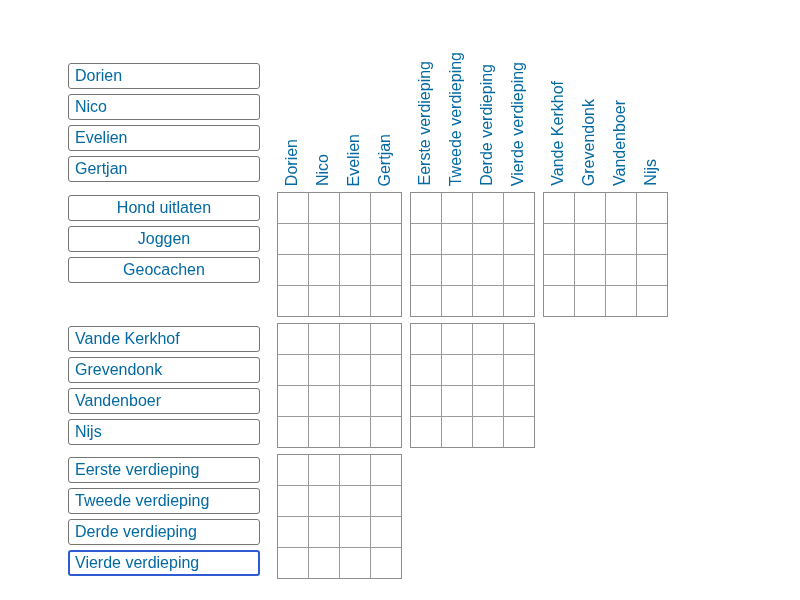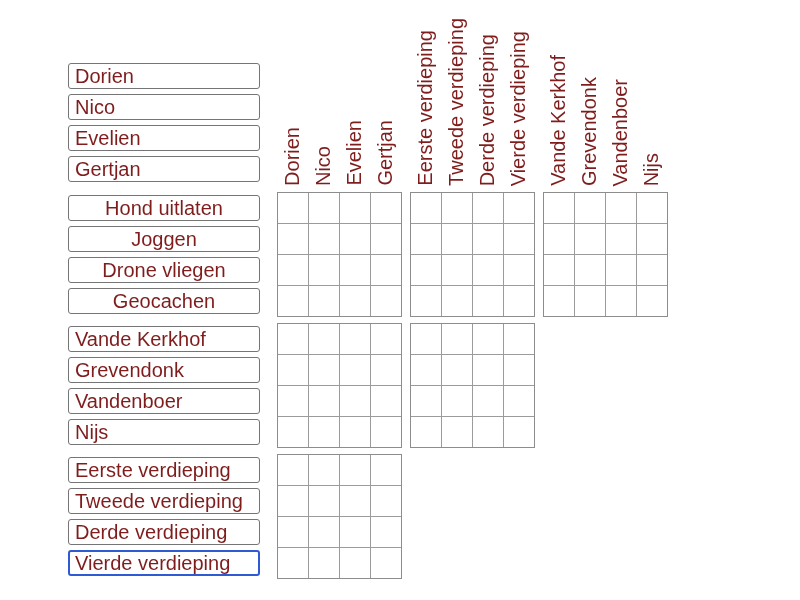--- a/index.html
+++ b/index.html
@@ -1,18 +1,18 @@
 <!DOCTYPE html>
 <html><head>
 <meta charset="utf-8">
 <style>
   html, body { margin:0; padding:0; background:#ffffff; }
   .app {
     position:relative; width:800px; height:600px; background:#ffffff;
-    font-family:"Liberation Sans", sans-serif; font-size:20px; color:#7f1d1d;
+    font-family:"Liberation Sans", sans-serif; font-size:16px; color:#0369a1;
     overflow:hidden;
   }
   
   .label-col { position:absolute; display:flex; flex-direction:column; gap:5px; }
   .item-box {
     box-sizing:border-box; width:192px; height:26px;
     border:1px solid #757575; border-radius:3px;
     padding:2px 6px; line-height:20px; background:#fff;
     white-space:nowrap; overflow:hidden;
   }
@@ -85,21 +85,20 @@
         <span>Vandenboer</span>
       </div>
     <div class="hcell">
         <span>Nijs</span>
       </div>
   </div>
 
   <div class="label-col" style="left:68px; top:195px;text-align:center;">
     <div class="item-box">Hond uitlaten</div>
     <div class="item-box">Joggen</div>
-    <div class="item-box">Drone vliegen</div>
     <div class="item-box">Geocachen</div>
   </div>
 
   <div class="grid" style="left:277px; top:192px;">
       <div class="cell"></div>
       <div class="cell"></div>
       <div class="cell"></div>
       <div class="cell"></div>
       <div class="cell"></div>
       <div class="cell"></div>

